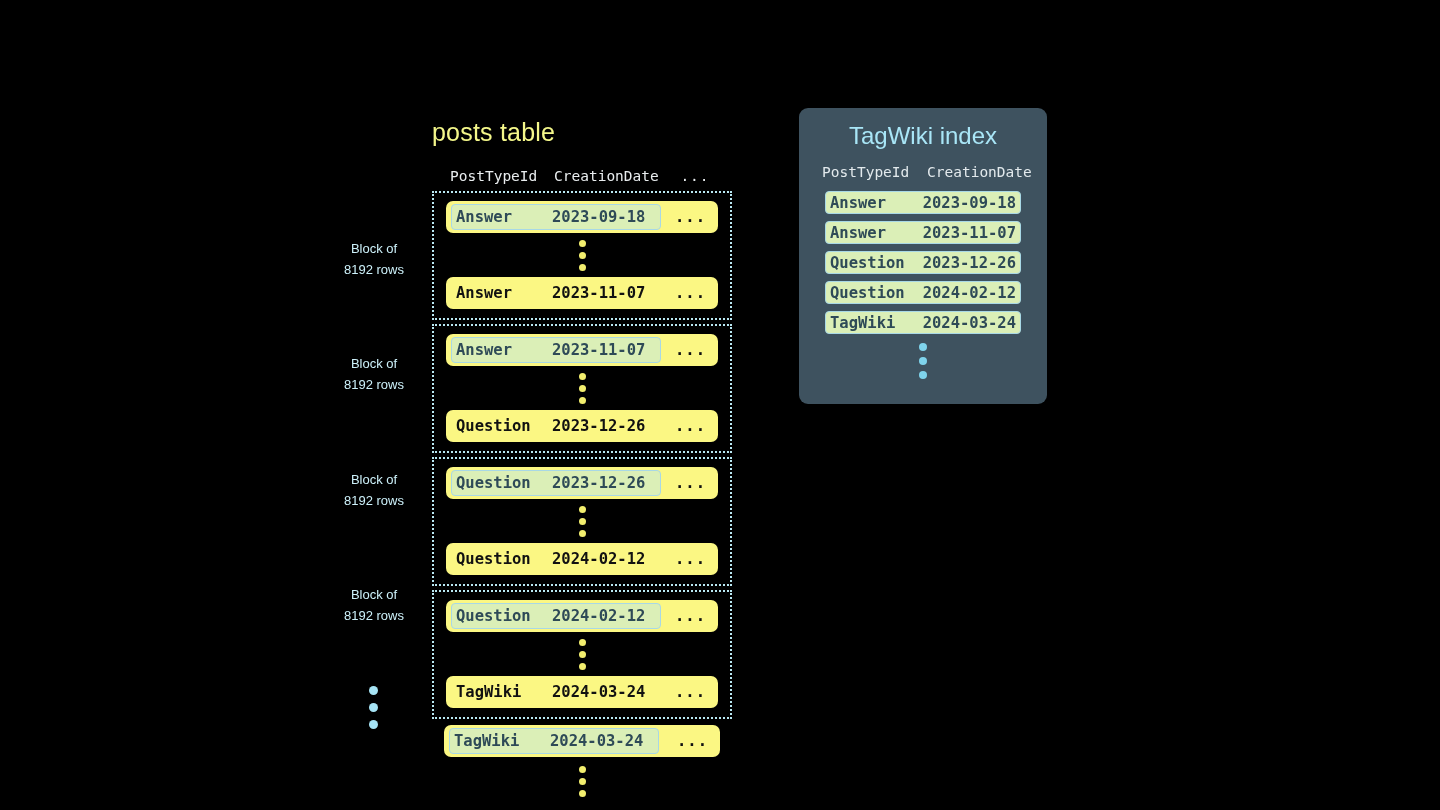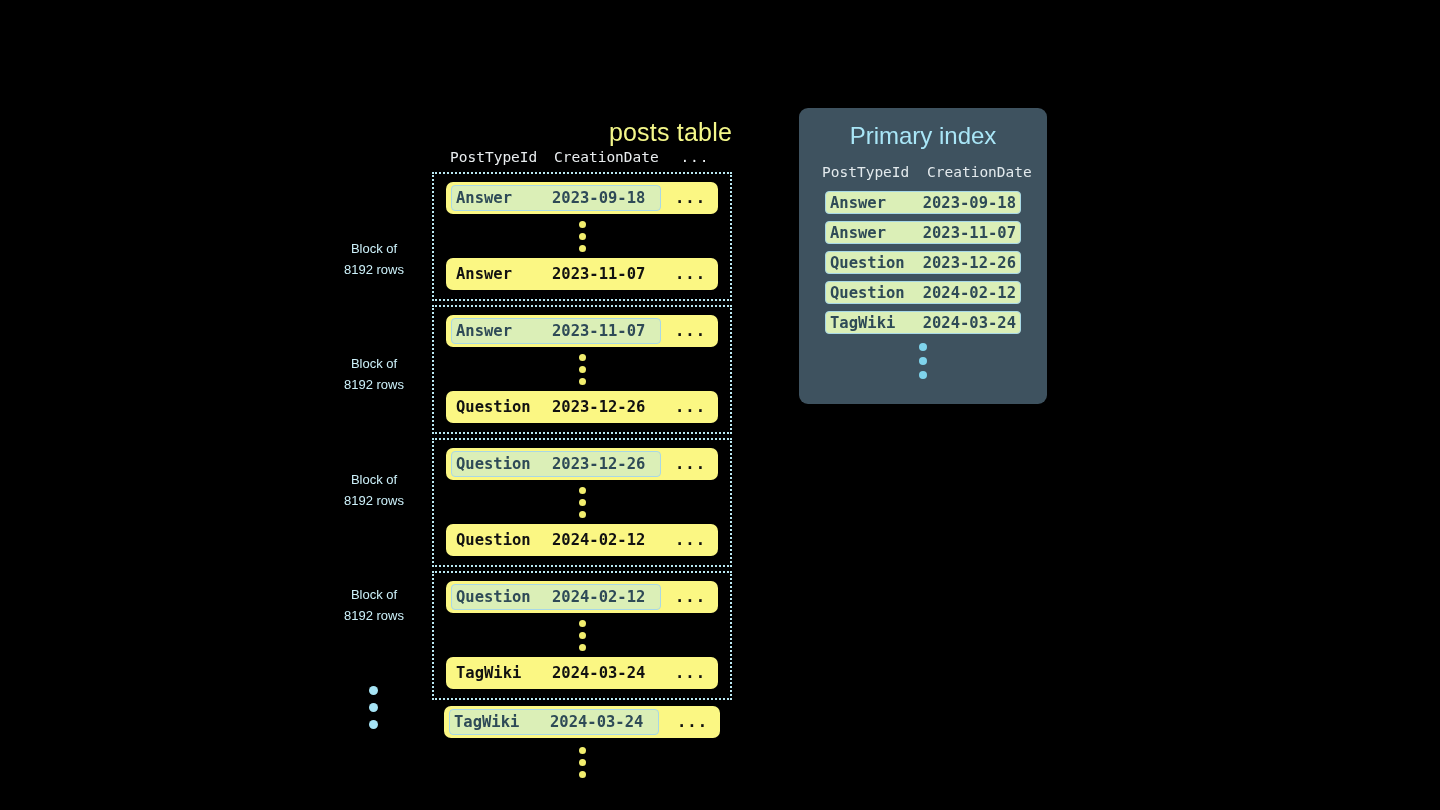--- a/index.html
+++ b/index.html
@@ -13,23 +13,23 @@
 
   
   #posts-table {
     position: absolute;
     left: 432px; top: 118px;
     width: 300px;
   }
   .table-title {
     font-size: 25px;
     color: #f4f78a;
-    text-align: right;
+    text-align: left;
     letter-spacing: .2px;
-    margin-bottom: 2px;
+    margin-bottom: 21px;
   }
   .col-headers {
     display: flex;
     align-items: baseline;
     font-family: "DejaVu Sans Mono", monospace;
     font-size: 14.5px;
     color: #e9edef;
     padding: 0 4px 0 18px;
     margin-bottom: 7px;
     white-space: pre;
@@ -308,21 +308,21 @@
             <i></i>
             <i></i>
             <i></i>
           </div>
       </div>
 
     </div>
   </div>
 
   <div id="primary-index">
-    <div class="idx-title">Primary index</div>
+    <div class="idx-title">TagWiki index</div>
     <div class="idx-headers">
       <span class="c1">PostTypeId</span>
       <span class="c2">CreationDate</span>
     </div>
     <div class="idx-rows">
       <div class="idx-row">
         <span class="ptype">Answer</span>
         <span class="cdate">2023-09-18</span>
       </div>
       <div class="idx-row">

